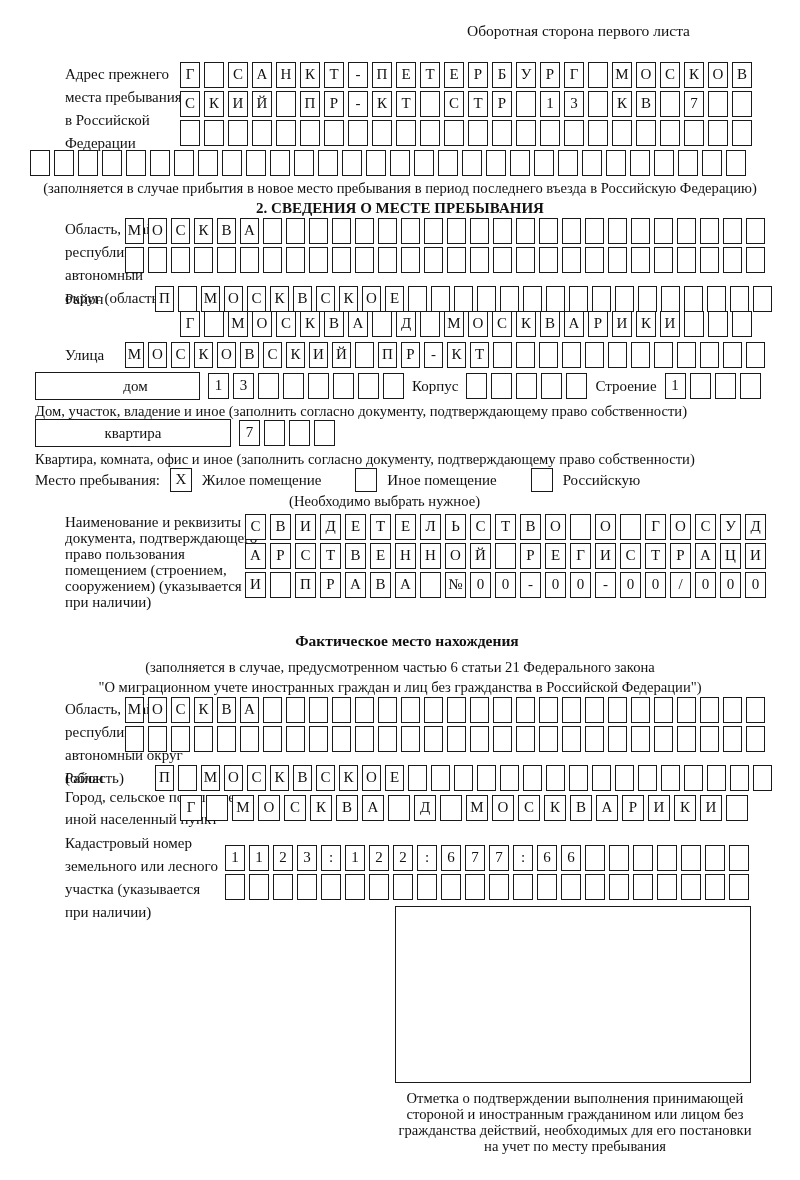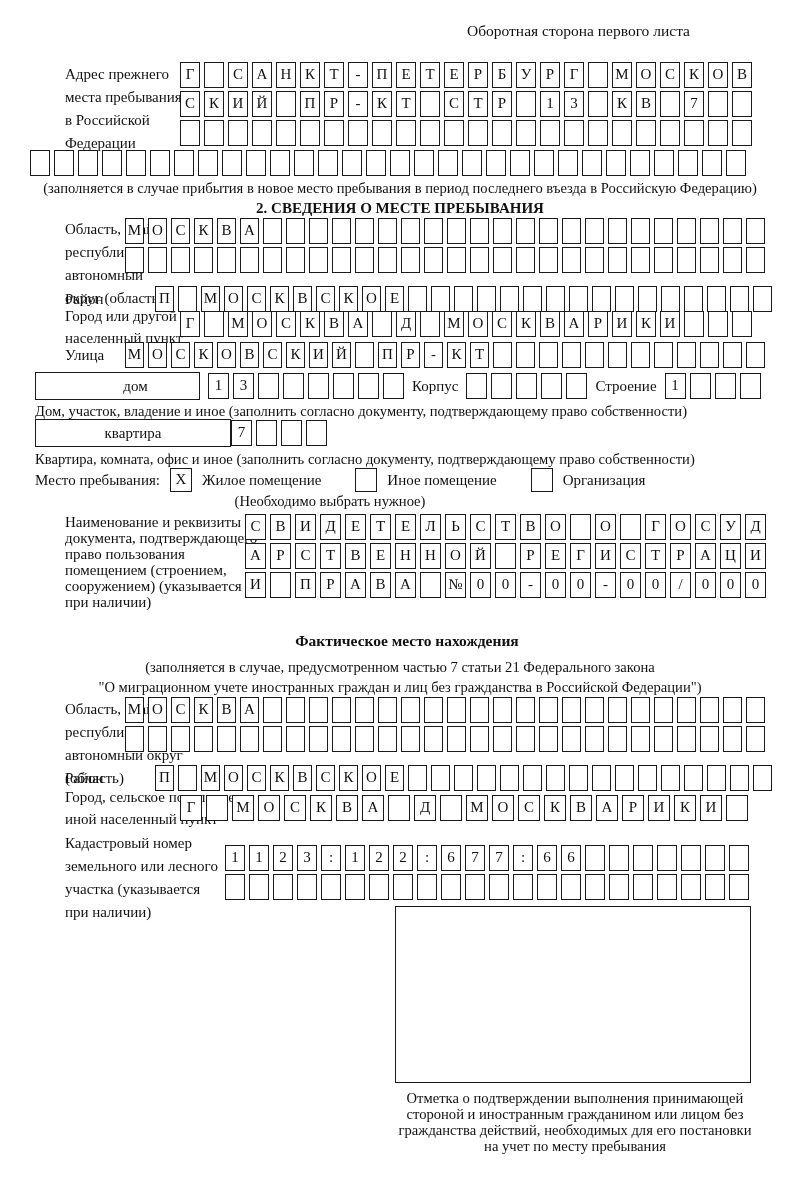--- a/index.html
+++ b/index.html
@@ -45,30 +45,30 @@
   #ullbl{top:344px;left:65px;}
   #ulrow{top:342px;left:125px;}
 
   #domrow{position:absolute;top:372px;left:35px;display:flex;align-items:center;gap:8px;width:740px;}
   .wbox{height:28px;border:1.6px solid #1a1a1a;box-sizing:border-box;
         display:flex;align-items:center;justify-content:center;font-size:15px;background:#fff;}
   #dombox{width:165px;padding-left:36px;}
   #kvbox{width:196px;}
   .inl-label{font-size:15px;white-space:nowrap;}
   #domrow .crow{position:static;}
-  #kvrowwrap{position:absolute;top:419px;left:35px;display:flex;align-items:center;gap:0;}
+  #kvrowwrap{position:absolute;top:419px;left:35px;display:flex;align-items:center;gap:8px;}
   #kvrowwrap .crow{position:static;}
   #domnote{top:403px;left:35px;}
   #kvnote{top:451px;left:35px;}
 
   #mesto{position:absolute;top:468px;left:35px;display:flex;align-items:center;gap:10px;font-size:15px;}
   .chk{flex:none;width:22px;height:24px;border:1.6px solid #1a1a1a;box-sizing:border-box;
        text-align:center;line-height:21px;font-size:15px;background:#fff;}
   .chk-gap{width:14px;}
-  #mestonote{top:493px;left:180px;width:300px;text-align:center;}
+  #mestonote{top:493px;left:180px;width:300px;text-align:right;}
 
   #doclbl{top:514px;left:65px;line-height:16px;}
   #docrows{top:514px;left:245px;}
 
   #facttitle{top:632px;font-size:15.5px;padding-left:7px;}
   #factnote{top:657px;line-height:20px;white-space:pre-line;}
 
   #ob2lbl{top:698px;left:65px;}
   #ob2rows{top:697px;left:125px;}
   #ray2lbl{top:767px;left:65px;}
@@ -301,22 +301,20 @@
       <span class="cell"></span>
       <span class="cell"></span>
       <span class="cell"></span>
       <span class="cell"></span>
       <span class="cell"></span>
       <span class="cell"></span>
       <span class="cell"></span>
       <span class="cell"></span>
     </div>
 
-  <div id="gorlbl" class="flabel">Город или другой
-населенный пункт</div>
   <div id="gorrow" class="crow c20">
       <span class="cell">Г</span>
       <span class="cell"></span>
       <span class="cell">М</span>
       <span class="cell">О</span>
       <span class="cell">С</span>
       <span class="cell">К</span>
       <span class="cell">В</span>
       <span class="cell">А</span>
       <span class="cell"></span>
@@ -412,21 +410,21 @@
 
   <div id="mesto">
     <span>Место пребывания:</span>
     <span class="chk">X</span>
     <span>Жилое помещение</span>
     <span class="chk-gap"></span>
     <span class="chk"></span>
     <span>Иное помещение</span>
     <span class="chk-gap"></span>
     <span class="chk"></span>
-    <span>Организация</span>
+    <span>Российскую</span>
   </div>
   <div id="mestonote" class="note">(Необходимо выбрать нужное)</div>
 
   <div id="doclbl" class="flabel">Наименование и реквизиты
 документа, подтверждающего
 право пользования
 помещением (строением,
 сооружением) (указывается
 при наличии)</div>
   <div id="docrows" class="rowstack">
@@ -495,21 +493,21 @@
         <span class="cell">0</span>
         <span class="cell">0</span>
         <span class="cell">/</span>
         <span class="cell">0</span>
         <span class="cell">0</span>
         <span class="cell">0</span>
       </div>
   </div>
 
   <div id="facttitle" class="sec-title">Фактическое место нахождения</div>
-  <div id="factnote" class="note center">(заполняется в случае, предусмотренном частью 7 статьи 21 Федерального закона
+  <div id="factnote" class="note center">(заполняется в случае, предусмотренном частью 6 статьи 21 Федерального закона
 "О миграционном учете иностранных граждан и лиц без гражданства в Российской Федерации")</div>
 
   <div id="ob2lbl" class="flabel">Область, край,
 республика,
 автономный округ
 (область)</div>
   <div id="ob2rows" class="rowstack">
     <div class="crow c19">
         <span class="cell">М</span>
         <span class="cell">О</span>

